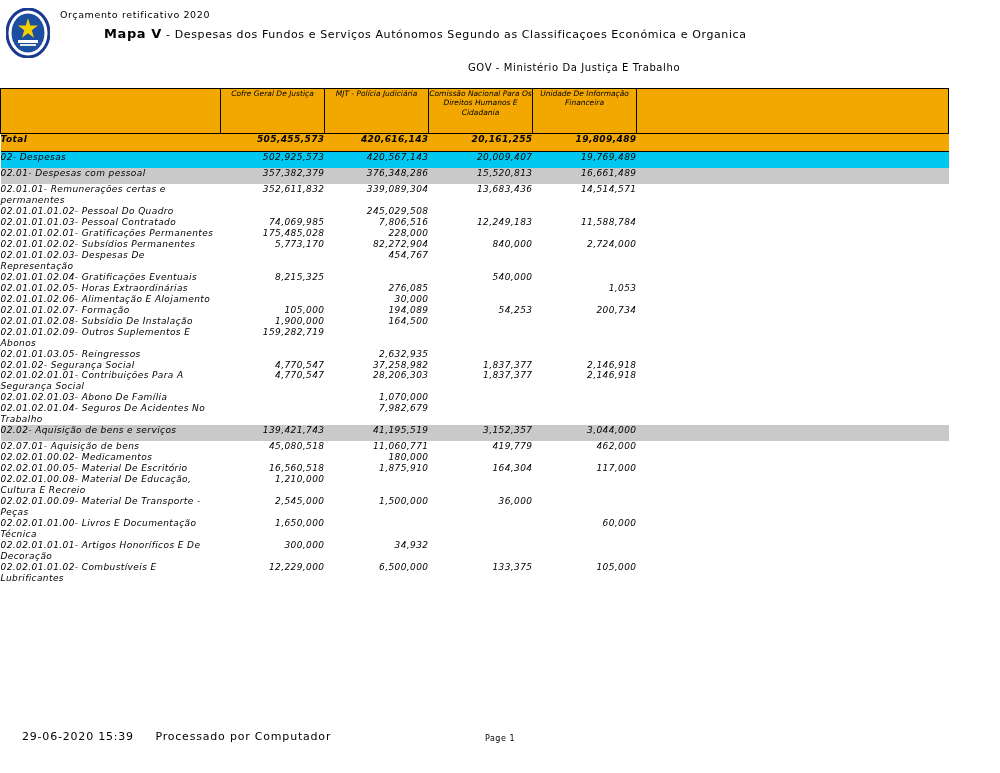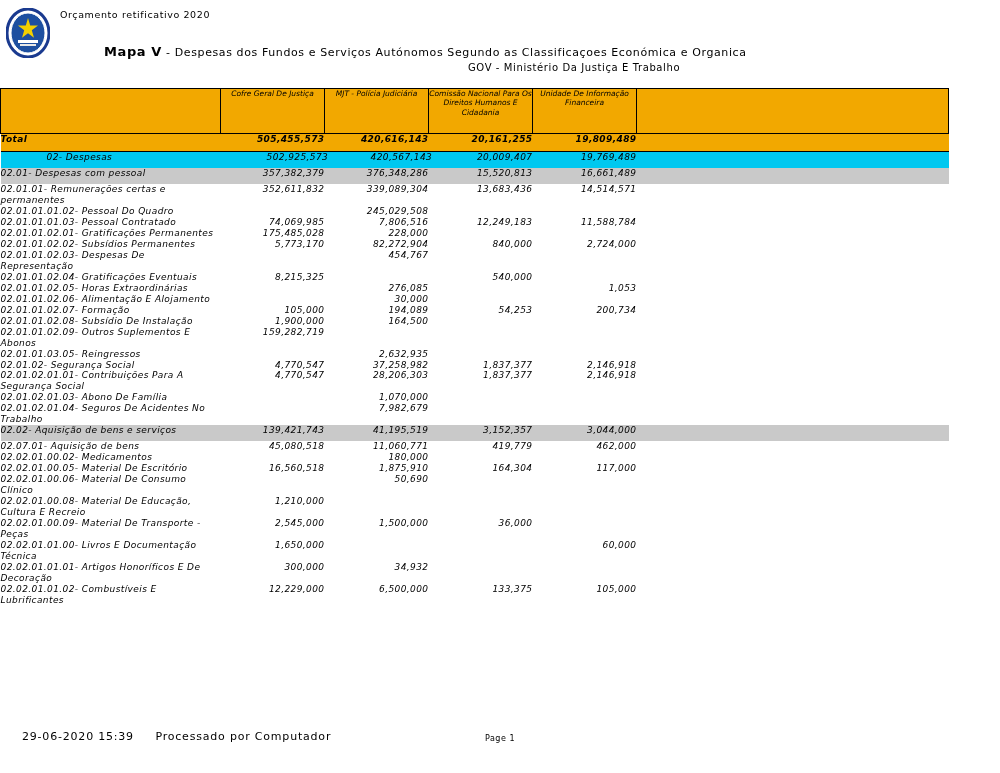--- a/index.html
+++ b/index.html
@@ -36,21 +36,21 @@
   }
   .hdr-text {
     position: absolute;
     left: 60px;
     top: 9px;
   }
   .hdr-line1 {
     font-size: 9.5px;
     letter-spacing: 0.6px;
     color: #000;
-    margin-bottom: 24px;
+    margin-bottom: 6px;
   }
   .hdr-line2 {
     font-size: 11px;
     letter-spacing: 0.6px;
     color: #000;
     margin-left: 44px;
   }
   .hdr-line2 .mapa {
     font-weight: bold;
     font-size: 13px;
@@ -112,21 +112,20 @@
     border-bottom: 1px solid #000;
     font-weight: bold;
     height: 17px;
   }
   tr.row-total td.cell-label {
     font-weight: bold;
   }
   tr.row-cyan td {
     background: #00c8f0;
     height: 16px;
-    padding-left: 46px;
   }
   tr.row-grey td {
     background: #c9c9c9;
     height: 16px;
   }
   tr.row-plain td {
     background: #ffffff;
   }
   .indent0 { padding-left: 4px; }
   .indent1 { padding-left: 14px; }
@@ -387,28 +386,20 @@
         </tr>
         <tr class="row-plain">
           <td class="cell-label indent2">02.02.01.00.05- Material De Escritório</td>
           <td class="cell-num">16,560,518</td>
           <td class="cell-num">1,875,910</td>
           <td class="cell-num">164,304</td>
           <td class="cell-num">117,000</td>
           <td></td>
         </tr>
         <tr class="row-plain">
-          <td class="cell-label indent2">02.02.01.00.06- Material De Consumo Clínico</td>
-          <td class="cell-num"></td>
-          <td class="cell-num">50,690</td>
-          <td class="cell-num"></td>
-          <td class="cell-num"></td>
-          <td></td>
-        </tr>
-        <tr class="row-plain">
           <td class="cell-label indent2">02.02.01.00.08- Material De Educação, Cultura E Recreio</td>
           <td class="cell-num">1,210,000</td>
           <td class="cell-num"></td>
           <td class="cell-num"></td>
           <td class="cell-num"></td>
           <td></td>
         </tr>
         <tr class="row-plain">
           <td class="cell-label indent2">02.02.01.00.09- Material De Transporte - Peças</td>
           <td class="cell-num">2,545,000</td>

